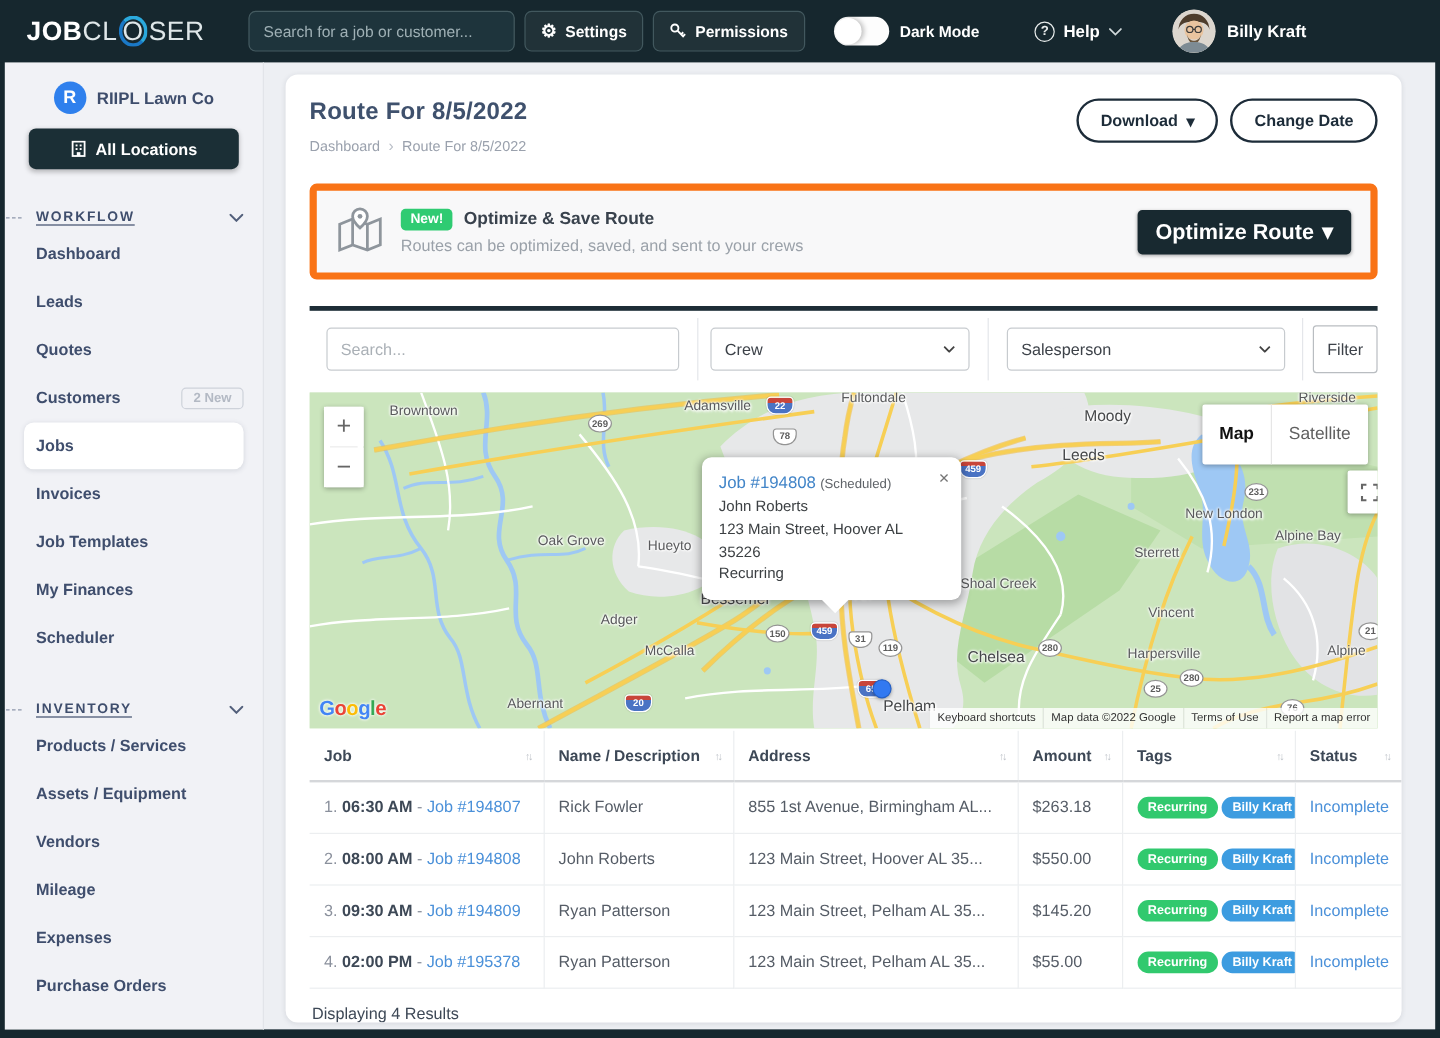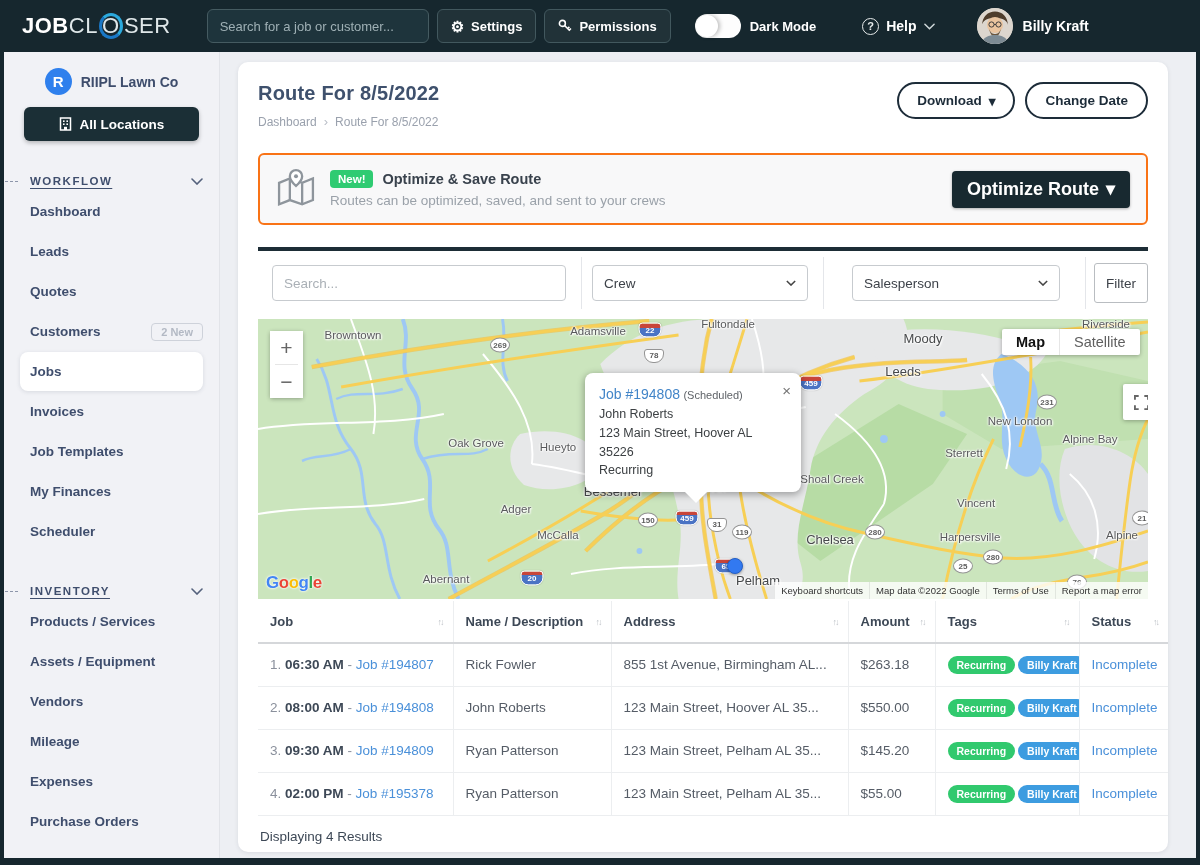--- a/index.html
+++ b/index.html
@@ -51,21 +51,21 @@
   .card { width:930px; height:790px; background:#fff; border-radius:10px; box-shadow:0 1px 4px rgba(40,50,70,.10); padding:20px 20px 0 20px; overflow:hidden; }
   .card-head { display:flex; align-items:flex-start; }
   .page-title { color:#3f516d; font-size:20px; font-weight:800; letter-spacing:.2px; }
   .breadcrumb { margin-top:9px; display:flex; align-items:center; gap:7px; font-size:12px; color:#9aa1ad; }
   .bc-sep { color:#b9bec7; font-size:13px; }
   .bc-item { color:#9aa1ad; }
   .head-actions { margin-left:auto; display:flex; gap:10px; }
   .pill-btn { height:37px; padding:0 18px; border:2px solid #1d2c39; border-radius:19px; background:#fff; color:#1d2c39; font-size:13.5px; font-weight:700; display:flex; align-items:center; gap:7px; cursor:pointer; white-space:nowrap; }
 
   
-  .banner { margin-top:24px; background:#f8f8f9; border:2px solid #f97316; border-radius:6px; padding:13px 16px; display:flex; align-items:center; gap:14px; }
+  .banner { margin-top:24px; background:#f8f8f9; border:6px solid #f97316; border-radius:6px; padding:13px 16px; display:flex; align-items:center; gap:14px; }
   .banner-text .line1 { display:flex; align-items:center; gap:9px; }
   .new-badge { background:#2fcb72; color:#fff; font-size:11.5px; font-weight:800; padding:3px 8px; border-radius:4px; }
   .banner-title { color:#39424d; font-size:14.5px; font-weight:800; }
   .banner-sub { color:#9aa1a9; font-size:13.5px; margin-top:5px; }
   .optimize-btn { margin-left:auto; background:#182930; color:#fff; border:none; border-radius:4px; height:37px; padding:0 15px; font-size:18px; font-weight:700; display:flex; align-items:center; gap:7px; cursor:pointer; box-shadow:0 1px 3px rgba(0,0,0,.3); }
 
   
   .table-area { margin-top:22px; border-top:4px solid #1d2d36; position:relative; }
   .filter-row { position:relative; height:64px; }
   .f-div { position:absolute; top:6px; bottom:6px; width:1px; background:#e4e6ea; }
@@ -81,21 +81,21 @@
   .map-label { position:absolute; transform:translate(-50%,-50%); font-size:11.5px; color:#58595b; white-space:nowrap; text-shadow:0 0 2px #fff,0 0 2px #fff,0 0 3px #fff,1px 1px 2px #fff; }
   .map-label.big { font-size:13px; color:#46484a; }
   .shield { position:absolute; transform:translate(-50%,-50%); display:flex; align-items:center; justify-content:center; font-size:8px; font-weight:700; line-height:1; }
   .shield.i { width:23px; height:15px; color:#fff; background:linear-gradient(#c8453a 0 4px,#4a73c4 4px); border:1px solid #fff; border-radius:4px 4px 8px 8px; box-shadow:0 0 1px rgba(0,0,0,.4); }
   .shield.us { width:20px; height:14px; color:#5d5d5d; background:#fff; border:1px solid #949494; border-radius:3px 3px 9px 9px; }
   .shield.st { width:20px; height:15px; color:#5d5d5d; background:#fff; border:1px solid #949494; border-radius:50%; }
   .marker { position:absolute; width:16px; height:16px; border-radius:50%; background:#3279f1; border:1px solid #2560c6; transform:translate(-50%,-50%); box-shadow:0 1px 3px rgba(0,0,0,.35); cursor:pointer; }
   .zoom-ctl { position:absolute; left:12px; top:12px; width:33px; background:#fff; border-radius:2px; box-shadow:0 1px 4px rgba(0,0,0,.3); display:flex; flex-direction:column; align-items:stretch; }
   .zoom-ctl button { height:33px; border:none; background:#fff; color:#666; font-size:21px; font-weight:400; cursor:pointer; line-height:1; }
   .zoom-ctl .zdiv { height:1px; background:#e6e6e6; margin:0 5px; }
-  .maptype { position:absolute; left:744px; top:10px; height:26px; background:#fff; border-radius:2px; box-shadow:0 1px 4px rgba(0,0,0,.3); display:flex; align-items:stretch; }
+  .maptype { position:absolute; left:744px; top:10px; height:50px; background:#fff; border-radius:2px; box-shadow:0 1px 4px rgba(0,0,0,.3); display:flex; align-items:stretch; }
   .maptype .mt { display:flex; align-items:center; padding:0 14px; font-size:14.5px; cursor:pointer; }
   .maptype .mt.on { font-weight:700; color:#111; }
   .maptype .mt.off { color:#5f5f5f; border-left:1px solid #e6e6e6; }
   .fullscreen { position:absolute; left:865px; top:65px; width:37px; height:36px; background:#fff; border-radius:2px; box-shadow:0 1px 4px rgba(0,0,0,.3); display:flex; align-items:center; justify-content:center; cursor:pointer; }
   .infowin { position:absolute; left:327px; top:54px; width:216px; background:#fff; border-radius:8px; box-shadow:0 2px 7px 1px rgba(0,0,0,.3); padding:11px 14px 12px 14px; font-size:12.5px; color:#3c4043; line-height:1.5; }
   .infowin::after { content:""; position:absolute; left:100px; bottom:-11px; border:11px solid transparent; border-top-color:#fff; border-bottom:none; }
   .infowin .job-link { color:#4285c8; font-size:14px; }
   .infowin .sched { color:#5f6368; font-size:11px; }
   .infowin .iw-close { position:absolute; right:10px; top:7px; color:#757575; font-size:15px; cursor:pointer; }
   .google-logo { position:absolute; left:8px; bottom:6px; font-size:17px; font-weight:700; letter-spacing:-.5px; text-shadow:0 0 2px #fff,0 0 3px #fff; }
@@ -312,21 +312,21 @@
           <div class="filter-row">
             <input class="f-search" placeholder="Search..." style="">
             <div class="f-div" style="left:323px"></div>
             <div class="f-select" style="left:334px;width:216px">
               <span>Crew</span>
               <svg width="10" height="6" viewBox="0 0 12 7">
                   <path d="M1 1l5 5 5-5" fill="none" stroke="#444" stroke-width="1.8"></path>
                 </svg>
             </div>
             <div class="f-div" style="left:565px"></div>
-            <div class="f-select" style="left:594px;width:208px">
+            <div class="f-select" style="left:581px;width:232px">
               <span>Salesperson</span>
               <svg width="10" height="6" viewBox="0 0 12 7">
                   <path d="M1 1l5 5 5-5" fill="none" stroke="#444" stroke-width="1.8"></path>
                 </svg>
             </div>
             <div class="f-div" style="left:827px"></div>
             <button class="f-btn">Filter</button>
           </div>
 
           <div class="map">

